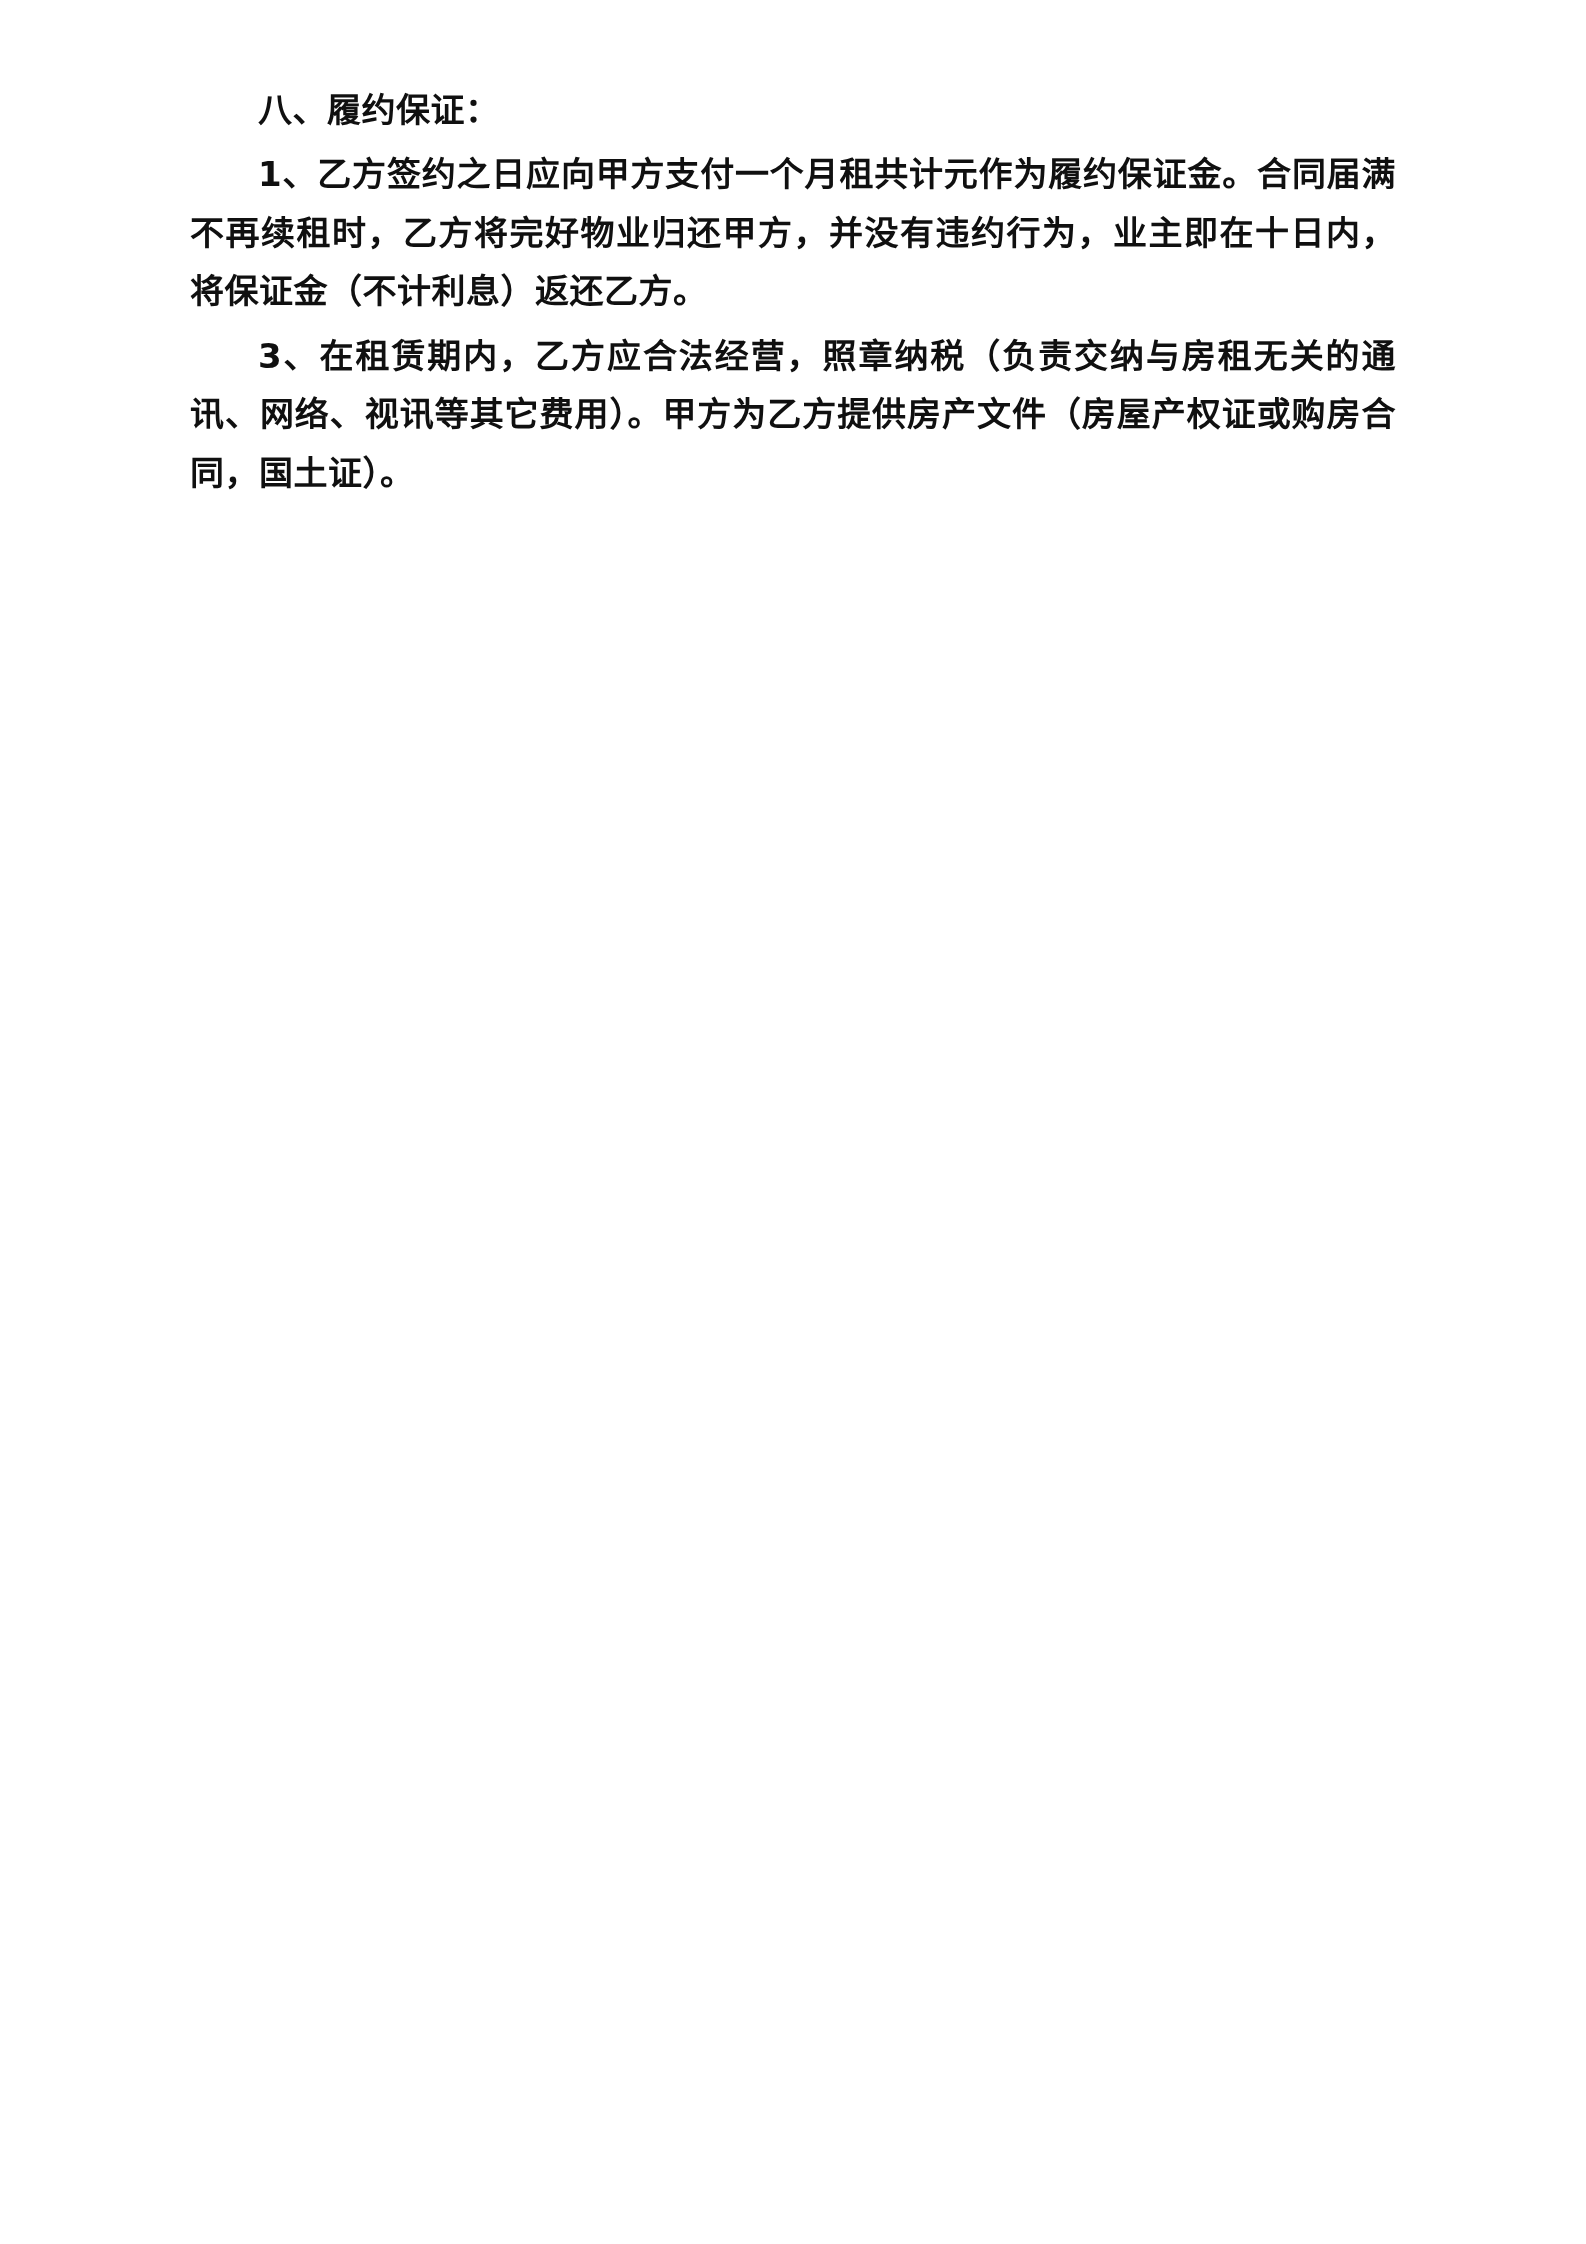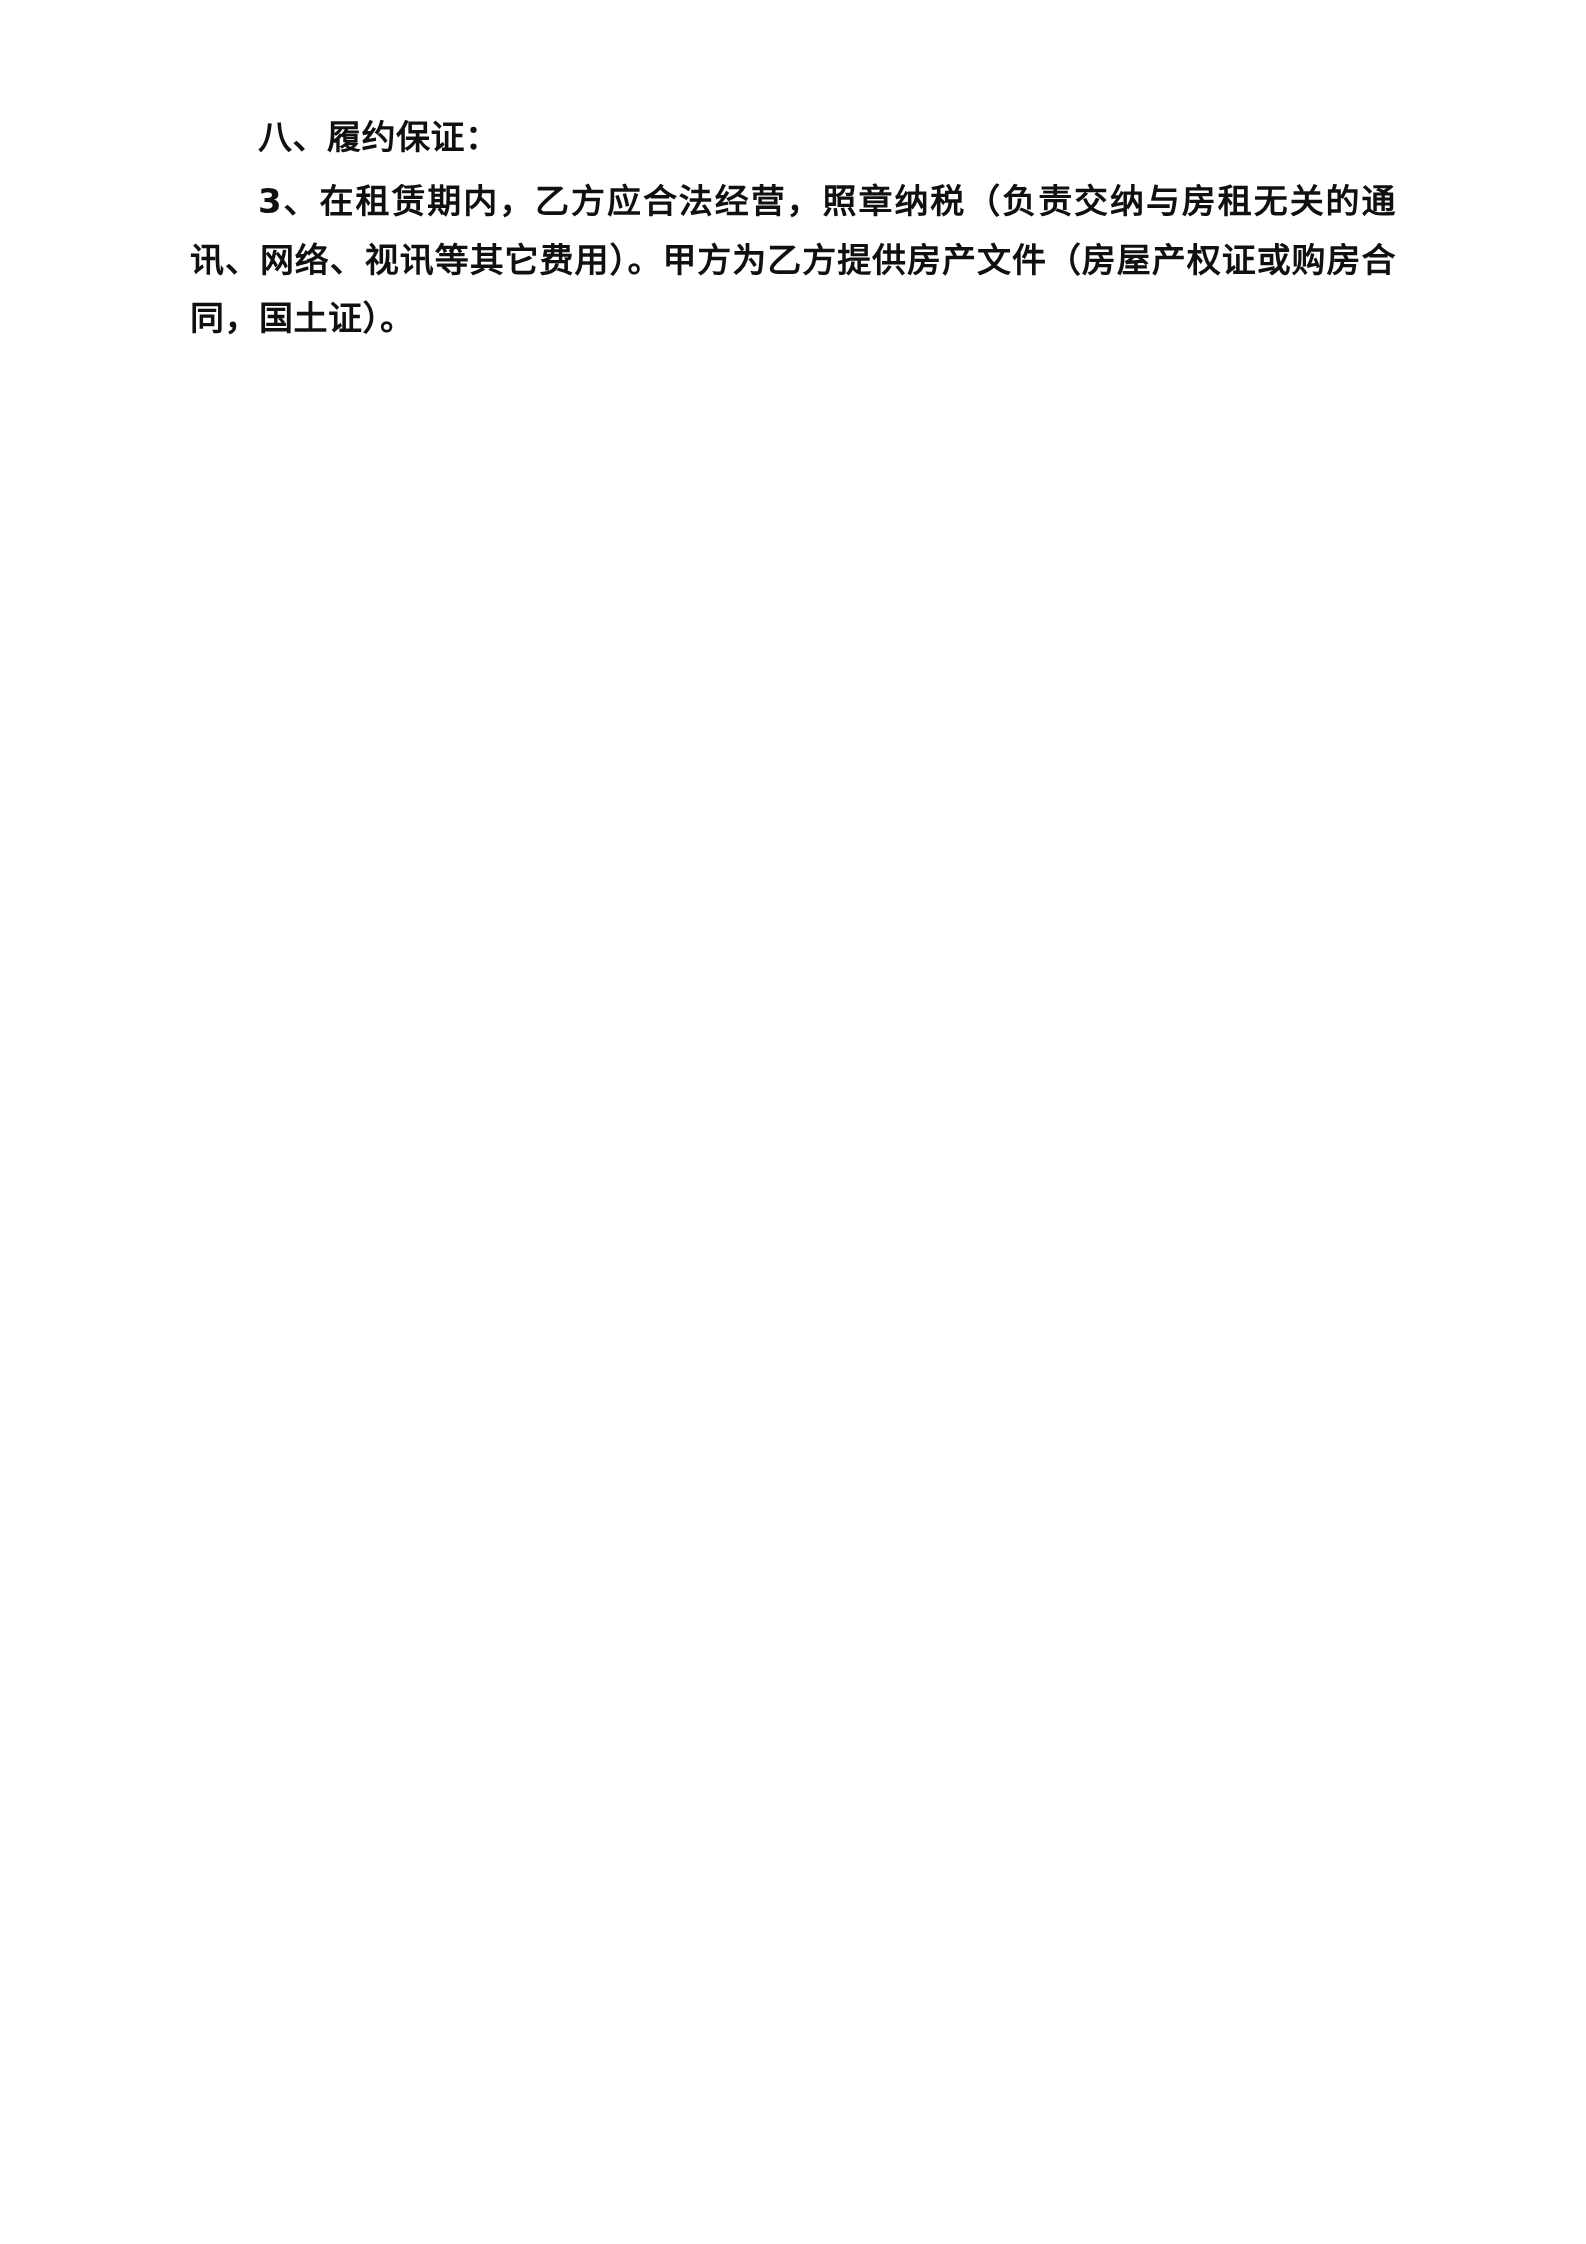--- a/index.html
+++ b/index.html
@@ -6,21 +6,21 @@
     margin: 0;
     padding: 0;
     background: #ffffff;
   }
   .page {
     width: 1586px;
     height: 2244px;
     background: #ffffff;
     position: relative;
     box-sizing: border-box;
-    padding: 108px 190px 120px 190px;
+    padding: 81px 190px 120px 190px;
     font-family: "DejaVu Sans", "Liberation Sans", sans-serif;
     overflow: hidden;
   }
   .doc-body {
     font-size: 34px;
     line-height: 1.72;
     color: #101010;
     font-weight: 700;
     text-align: justify;
     text-justify: inter-ideograph;
@@ -38,15 +38,16 @@
   .para:last-child {
     margin-bottom: 0;
   }
 </style>
 </head>
 <body>
 
 <div class="page">
   <div class="doc-body">
     <p class="heading">八、履约保证：</p>
+    <p class="para">1、乙方签约之日应向甲方支付一个月租共计元作为履约保证金。合同届满不再续租时，乙方将完好物业归还甲方，并没有违约行为，业主即在十日内，将保证金（不计利息）返还乙方。</p>
     <p class="para">3、在租赁期内，乙方应合法经营，照章纳税（负责交纳与房租无关的通讯、网络、视讯等其它费用）。甲方为乙方提供房产文件（房屋产权证或购房合同，国土证）。</p>
   </div>
 </div>
 
 </body></html>

